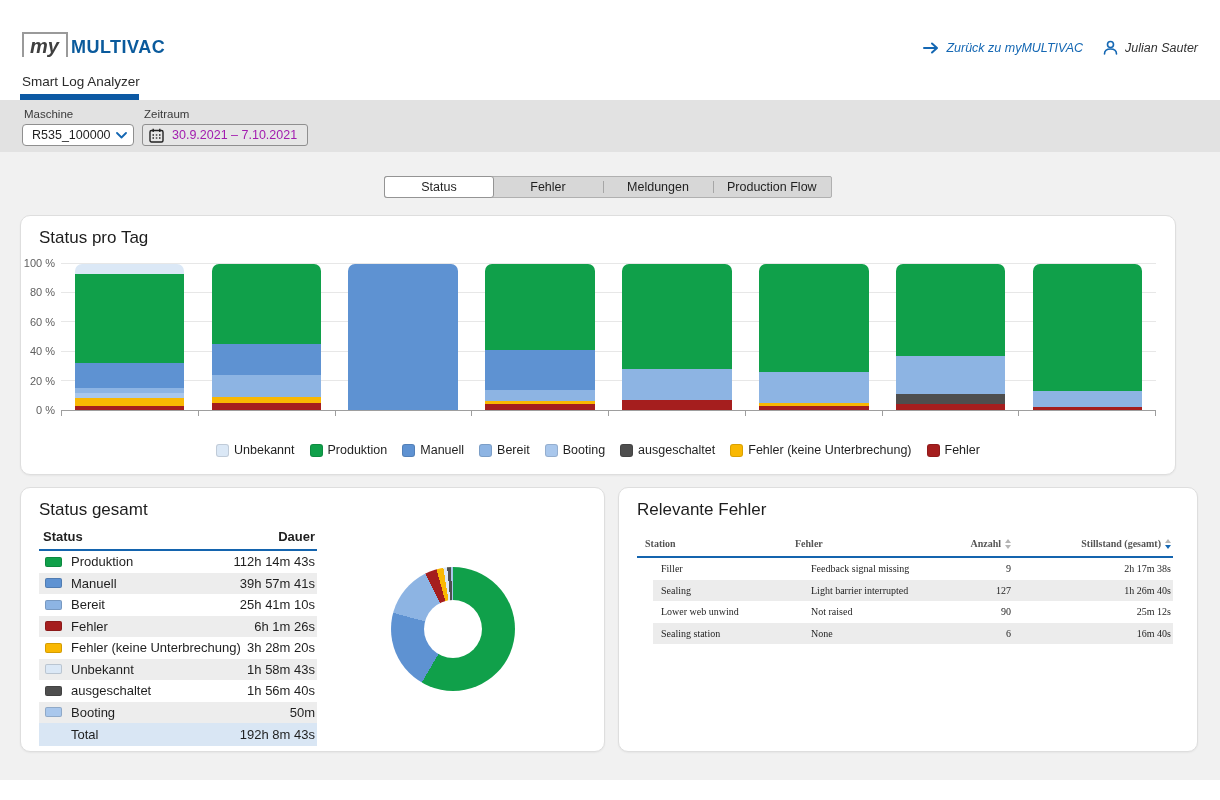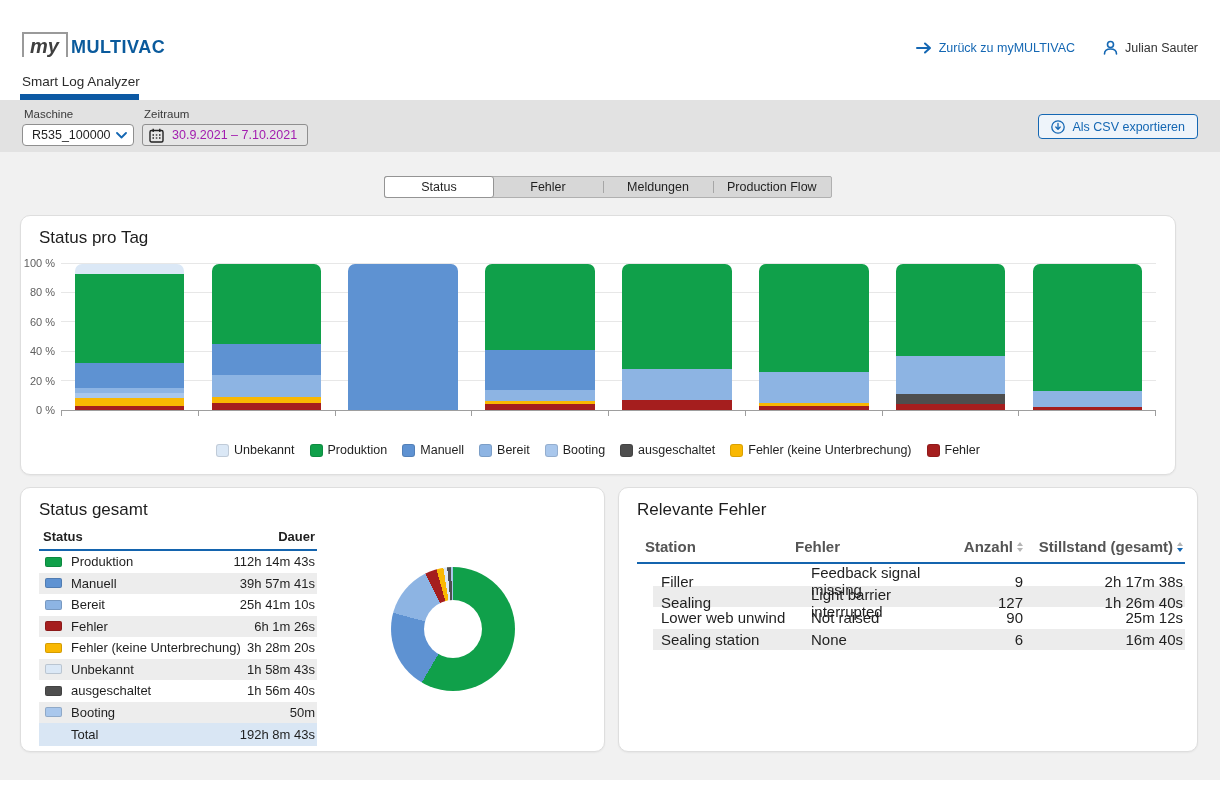--- a/index.html
+++ b/index.html
@@ -10,21 +10,21 @@
   
   .top-header { position:absolute; left:0; top:0; width:1220px; height:100px; background:#ffffff; }
   .logo { position:absolute; left:22px; top:32px; display:flex; align-items:flex-end; }
   .logo-my { font-style:italic; font-weight:bold; font-size:20px; color:#3f3f3f; line-height:1;
     border-top:2px solid #9a9a9a; border-left:2px solid #9a9a9a; border-right:2px solid #9a9a9a;
     padding:2px 7px 1px 6px; }
   .logo-brand { font-weight:bold; font-size:18px; color:#0a5a9c; letter-spacing:0.5px; line-height:1;
     margin-left:3px; padding-bottom:1px; }
   .app-tab { position:absolute; left:22px; top:74px; font-size:13.5px; color:#2b2b2b; }
   .tab-underline { position:absolute; left:20px; top:94px; width:119px; height:6px; background:#0c59a4; }
-  .header-right { position:absolute; right:22px; top:40px; display:flex; align-items:flex-end; gap:28px; }
+  .header-right { position:absolute; right:22px; top:40px; display:flex; align-items:flex-end; gap:20px;font-style:italic; }
   .hlink { display:flex; align-items:center; gap:7px; font-size:12.5px; cursor:pointer; }
   .hlink .txt-blue { color:#1467b3; }
   .hlink .txt-dark { color:#333333; }
 
   
   .filter-bar { position:absolute; left:0; top:100px; width:1220px; height:52px; background:#e2e2e2; }
   .f-label { position:absolute; font-size:11.5px; color:#3a3a3a; }
   .machine-label { left:24px; top:8px; }
   .period-label { left:144px; top:8px; }
   .machine-select { position:absolute; left:22px; top:24px; width:112px; height:22px; background:#ffffff;
@@ -89,21 +89,21 @@
   .chip { width:17px; height:10px; border-radius:2px; border:1px solid rgba(0,0,0,0.15); }
   .srow-total { display:grid; grid-template-columns:26px 1fr auto; align-items:center; height:23px;
     padding:0 2px 0 6px; background:#d9e6f4; }
   .sval { text-align:right; }
 
   .donut { position:absolute; left:370px; top:79px; width:124px; height:124px; border-radius:50%; }
   .donut-hole { position:absolute; left:33px; top:33px; width:58px; height:58px; background:#ffffff;
     border-radius:50%; }
 
   
-  .etable { position:absolute; left:18px; top:46px; right:12px; font-size:15px; color:#1f1f1f; }
+  .etable { position:absolute; left:18px; top:46px; right:24px; font-size:10px; color:#1f1f1f;font-family:Liberation Serif, serif; }
   .ehead { display:grid; grid-template-columns:150px 1fr 95px 160px; align-items:center;
     padding:4px 2px 7px 8px; color:#555555; font-weight:600; border-bottom:2px solid #1464ae; }
   .ehead .num { display:flex; justify-content:flex-end; align-items:center; gap:4px; cursor:pointer; }
   .erow { display:grid; grid-template-columns:150px 1fr 95px 160px; align-items:center; height:21.5px;
     padding:0 2px 0 8px;margin-left:16px; }
   .erow:nth-child(even) { background:#ececec; }
   .ecell-num { text-align:right; }
   .caret-stack { display:inline-flex; flex-direction:column; gap:2px; }
   .caret { width:0; height:0; border-left:3.5px solid transparent; border-right:3.5px solid transparent; }
   .caret.up { border-bottom:4px solid #b5b5b5; }
@@ -164,29 +164,20 @@
           <line x1="10.8" y1="0.8" x2="10.8" y2="4" stroke="#222" stroke-width="1.4"></line>
           <line x1="3.5" y1="7" x2="5" y2="7" stroke="#222" stroke-width="1.3"></line>
           <line x1="6.8" y1="7" x2="8.3" y2="7" stroke="#222" stroke-width="1.3"></line>
           <line x1="10" y1="7" x2="11.5" y2="7" stroke="#222" stroke-width="1.3"></line>
           <line x1="3.5" y1="10" x2="5" y2="10" stroke="#222" stroke-width="1.3"></line>
           <line x1="6.8" y1="10" x2="8.3" y2="10" stroke="#222" stroke-width="1.3"></line>
           <line x1="10" y1="10" x2="11.5" y2="10" stroke="#222" stroke-width="1.3"></line>
         </svg>
       </span>
       <span>30.9.2021 – 7.10.2021</span>
-    </div>
-    <div class="export-btn">
-      <span>
-        <svg class="icon-svg" width="14" height="14" viewBox="0 0 14 14">
-          <circle cx="7" cy="7" r="6.2" fill="none" stroke="#1467b3" stroke-width="1.3"></circle>
-          <path d="M7 3.5 V9 M4.8 7 L7 9.4 L9.2 7" fill="none" stroke="#1467b3" stroke-width="1.3" stroke-linecap="round" stroke-linejoin="round"></path>
-        </svg>
-      </span>
-      <span>Als CSV exportieren</span>
     </div>
   </div>
 
   <div class="content">
 
     <div class="segmented">
         <div class="seg active">Status</div>
         <div class="seg">Fehler</div>
         <div class="seg">Meldungen</div>
         <div class="seg">Production Flow</div>

